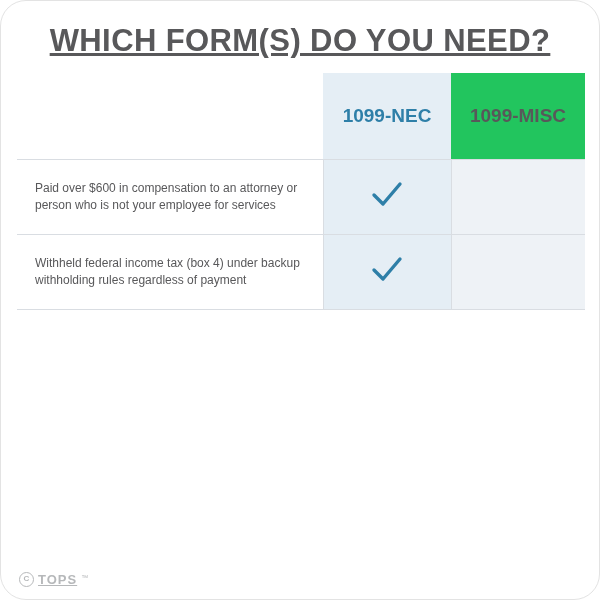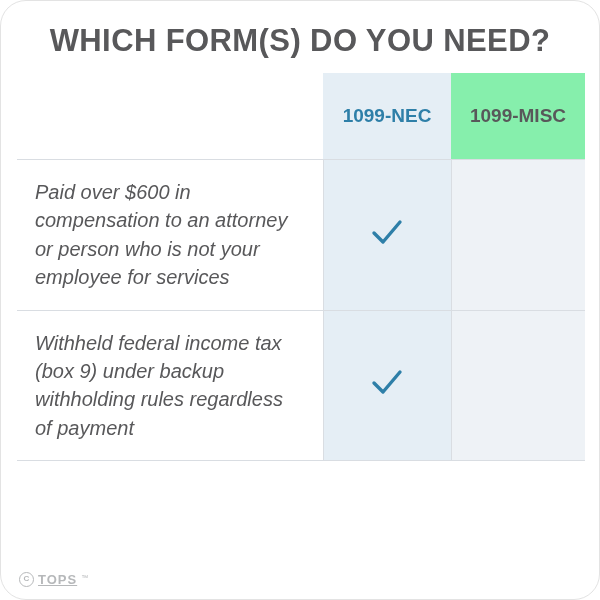--- a/index.html
+++ b/index.html
@@ -26,20 +26,21 @@
     position: absolute;
     top: 22px;
     left: 0;
     right: 0;
     text-align: center;
     font-size: 31px;
     font-weight: bold;
     letter-spacing: 0.4px;
     color: #58585a;
     text-transform: uppercase;
+    text-decoration: underline;
   }
 
   .table {
     position: absolute;
     top: 72px;
     left: 16px;
     width: 568px;
     border-collapse: collapse;
     table-layout: fixed;
   }
@@ -61,29 +62,28 @@
 
   .hdr-cell {
     height: 50px;
     text-align: center;
     font-size: 19px;
     font-weight: bold;
     color: #2e7fa8;
     border-bottom: 1px solid #d9dde2;
   }
   .hdr-cell.nec  { background: #e5eef5; }
-  .hdr-cell.misc { background: #86efac; color: #58585a; }
+  .hdr-cell.misc { background: #22c55e; color: #58585a; }
 
   .desc-cell {
     padding: 14px 16px 14px 10px;
-    font-size: 20px;
+    font-size: 12px;
     line-height: 1.42;
     color: #58585a;
     border-bottom: 1px solid #d9dde2;
-    font-style: italic;
   }
 
   .mark-cell {
     text-align: center;
     border-bottom: 1px solid #d9dde2;
     position: relative;
   }
   .mark-cell.nec  { background: #e5eef5; border-left: 1px solid #d9dde2; }
   .mark-cell.misc { background: #eef2f6; border-left: 1px solid #d9dde2; }
 
@@ -156,21 +156,21 @@
         <td class="mark-cell nec">
           <span class="check">
             <svg viewBox="0 0 34 34">
                 <path d="M4 17 L13 26 L30 6" fill="none" stroke="#2e7fa8" stroke-width="3.4" stroke-linecap="round" stroke-linejoin="round"></path>
               </svg>
           </span>
         </td>
         <td class="mark-cell misc"></td>
       </tr>
       <tr>
-        <td class="desc-cell">Withheld federal income tax (box 9) under backup withholding rules regardless of payment</td>
+        <td class="desc-cell">Withheld federal income tax (box 4) under backup withholding rules regardless of payment</td>
         <td class="mark-cell nec">
           <span class="check">
             <svg viewBox="0 0 34 34">
                 <path d="M4 17 L13 26 L30 6" fill="none" stroke="#2e7fa8" stroke-width="3.4" stroke-linecap="round" stroke-linejoin="round"></path>
               </svg>
           </span>
         </td>
         <td class="mark-cell misc"></td>
       </tr>
     </tbody>

